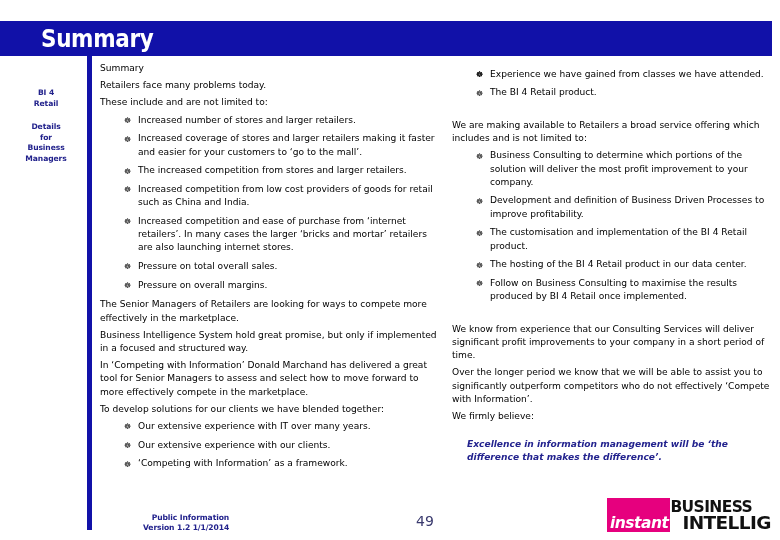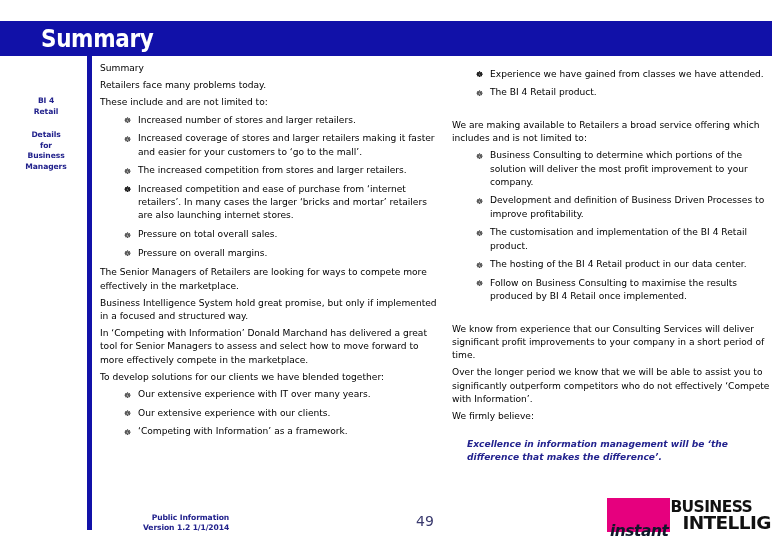--- a/index.html
+++ b/index.html
@@ -47,21 +47,21 @@
     top: 56px;
     width: 5px;
     height: 474px;
     background: #1111a8;
   }
 
   
   .sidebar {
     position: absolute;
     left: 8px;
-    top: 96px;
+    top: 88px;
     width: 76px;
     text-align: center;
     font-family: "DejaVu Sans", sans-serif;
     font-size: 7.6px;
     font-weight: bold;
     color: #22228c;
     line-height: 10.5px;
     letter-spacing: -0.1px;
   }
   .sidebar .grp { margin-bottom: 13px; }
@@ -146,28 +146,28 @@
   .logo {
     position: absolute;
     left: 607px;
     top: 498px;
     display: flex;
     align-items: flex-start;
     height: 36px;
   }
   .logo-instant {
     background: #e6007e;
-    color: #0f172a;
+    color: #ffffff;
     font-family: "DejaVu Sans", sans-serif;
     font-style: italic;
     font-weight: bold;
     font-size: 15.5px;
     line-height: 34px;
     height: 34px;
-    padding: 16px 2px 0 3px;
+    padding: 8px 2px 0 3px;
     letter-spacing: -0.5px;
     box-sizing: border-box;
   }
   .logo-words {
     position: relative;
     font-family: "DejaVu Sans", sans-serif;
     font-weight: bold;
     color: #111111;
     letter-spacing: -0.6px;
   }
@@ -210,21 +210,21 @@
 
   <div class="col col-left">
     <p class="para tight">Summary</p>
     <p class="para tight">Retailers face many problems today.</p>
     <p class="para tight">These include and are not limited to:</p>
 
     <ul class="bl">
       <li><span class="bullet">☸</span><span>Increased number of stores and larger retailers.</span></li>
       <li><span class="bullet">☸</span><span>Increased coverage of stores and larger retailers making it faster and easier for your customers to ‘go to the mall’.</span></li>
       <li><span class="bullet">☸</span><span>The increased competition from stores and larger retailers.</span></li>
-      <li><span class="bullet">☸</span></li>
+      <li><span class="bullet">☸</span><span>Increased competition from low cost providers of goods for retail such as China and India.</span></li>
       <li><span class="bullet">☸</span><span>Increased competition and ease of purchase from ‘internet retailers’.  In many cases the larger ‘bricks and mortar’ retailers are also launching internet stores.</span></li>
       <li><span class="bullet">☸</span><span>Pressure on total overall sales.</span></li>
       <li><span class="bullet">☸</span><span>Pressure on overall margins.</span></li>
     </ul>
 
     <p class="para tight">The Senior Managers of Retailers are looking for ways to compete more effectively in the marketplace.</p>
     <p class="para tight">Business Intelligence System hold great promise, but only if implemented in a focused and structured way.</p>
     <p class="para tight">In ‘Competing with Information’ Donald Marchand has delivered a great tool for Senior Managers to assess and select how to move forward to more effectively compete in the marketplace.</p>
     <p class="para tight">To develop solutions for our clients we have blended together:</p>
 

